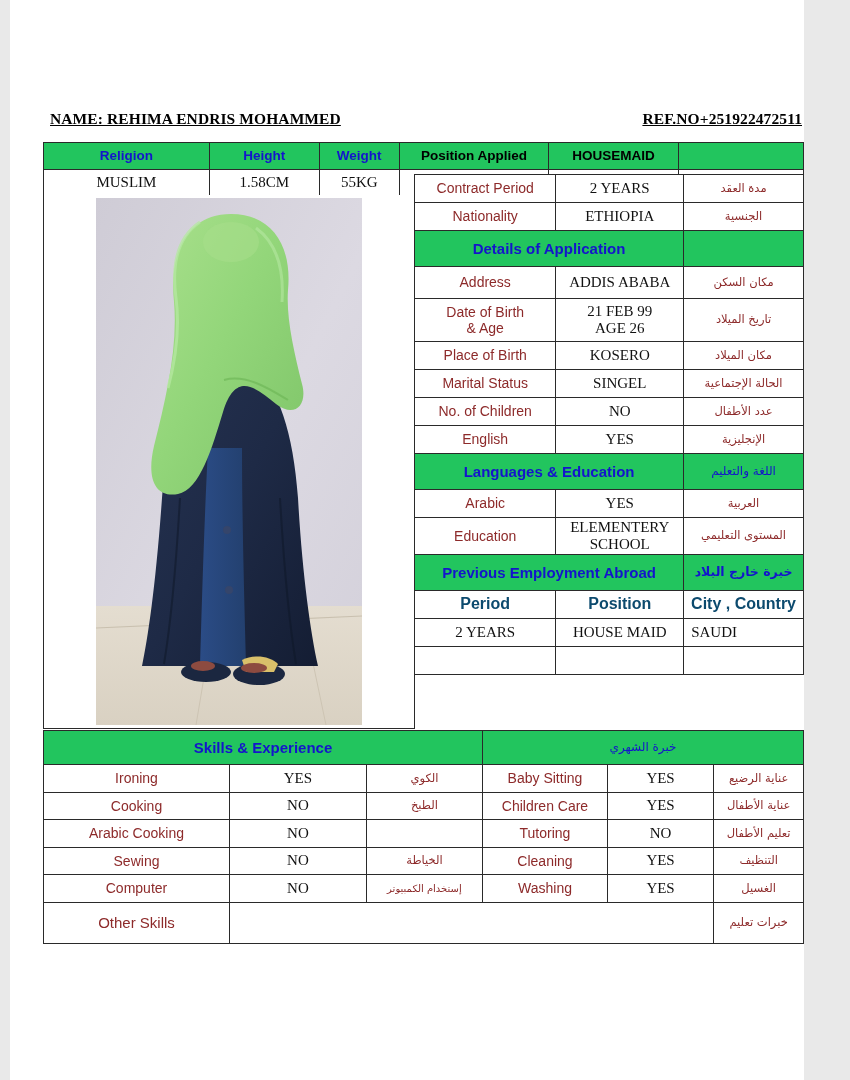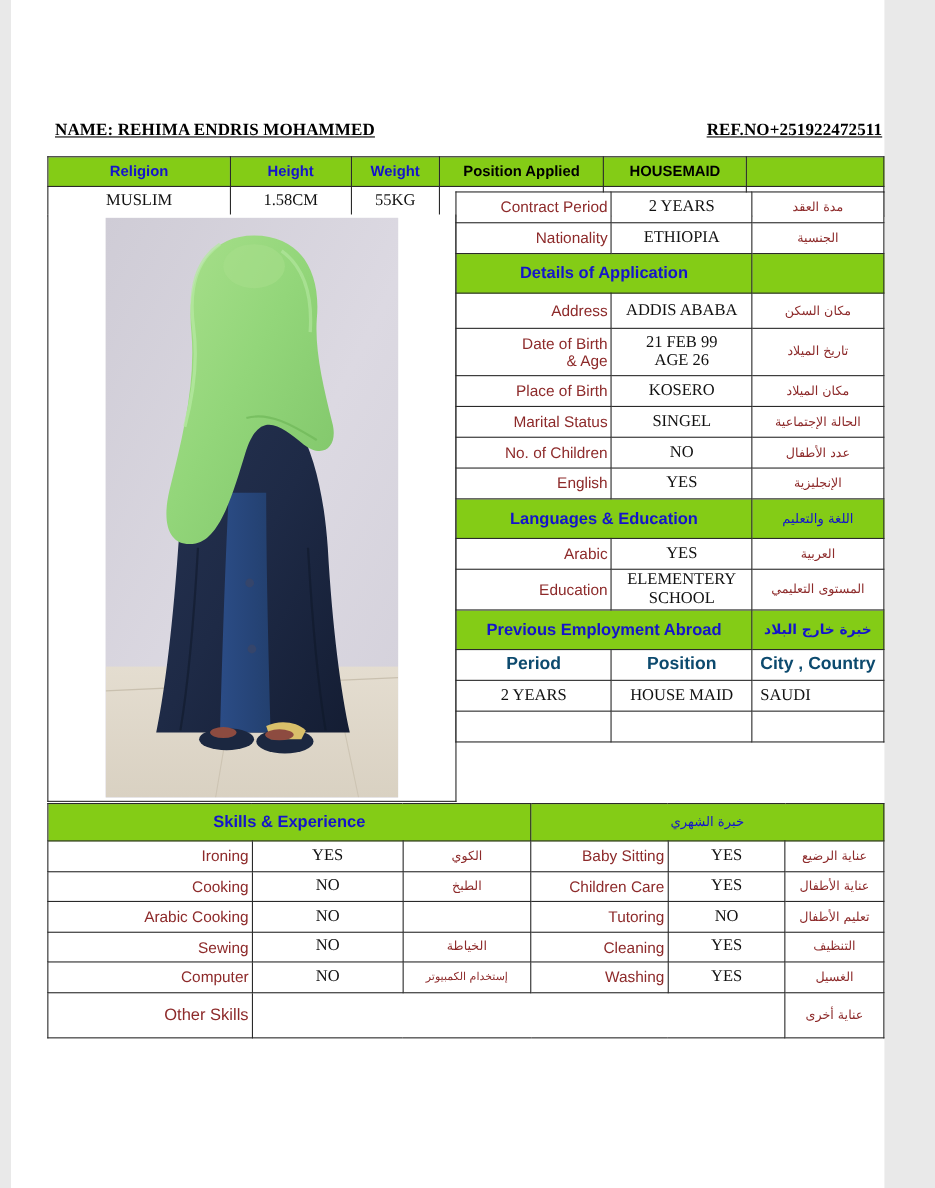--- a/index.html
+++ b/index.html
@@ -33,24 +33,24 @@
   table{border-collapse:collapse;table-layout:fixed;}
   td{
     border:1.6px solid #2a2a2a;
     padding:0 3px;
     text-align:center;
     vertical-align:middle;
     font-size:13.5px;
     line-height:1.15;
     background:#fff;
   }
-  .hd{background:#84cc16;}
+  .hd{background:#22c55e;}
   .blue{color:#1414cc;font-weight:bold;font-family:"Liberation Sans",sans-serif;}
   .blk{color:#000;font-weight:bold;font-family:"Liberation Sans",sans-serif;}
-  .lbl{color:#8d2a2a;font-family:"Liberation Sans",sans-serif;font-size:14px;text-align:right;}
+  .lbl{color:#8d2a2a;font-family:"Liberation Sans",sans-serif;font-size:14px;}
   .lblb{color:#0c4a6e;font-family:"Liberation Sans",sans-serif;font-size:16px;font-weight:bold;}
   .val{color:#111;font-family:"Liberation Serif",serif;font-size:15px;}
   .ar{color:#8d2a2a;font-family:"DejaVu Sans",sans-serif;font-size:11.5px;direction:rtl;}
   .arb{color:#1414cc;font-family:"DejaVu Sans",sans-serif;font-size:12.5px;direction:rtl;font-weight:bold;}
   .arblue{color:#1414cc;font-family:"DejaVu Sans",sans-serif;font-size:12px;direction:rtl;}
 
   
   #topTable{position:absolute;left:33px;top:142px;}
   #topTable td{height:26px;}
 
@@ -329,18 +329,18 @@
       <td class="lbl">Computer</td>
       <td class="val">NO</td>
       <td class="ar" style="font-size:10px">إستخدام الكمبيوتر</td>
       <td class="lbl">Washing</td>
       <td class="val">YES</td>
       <td class="ar">الغسيل</td>
     </tr>
     <tr>
       <td class="lbl sec" style="height:40px">Other  Skills</td>
       <td class="val" colspan="4"></td>
-      <td class="ar">عناية أخرى</td>
+      <td class="ar">خبرات تعليم</td>
     </tr>
   </tbody>
     </table>
 
 </div>
 
 </body></html>

